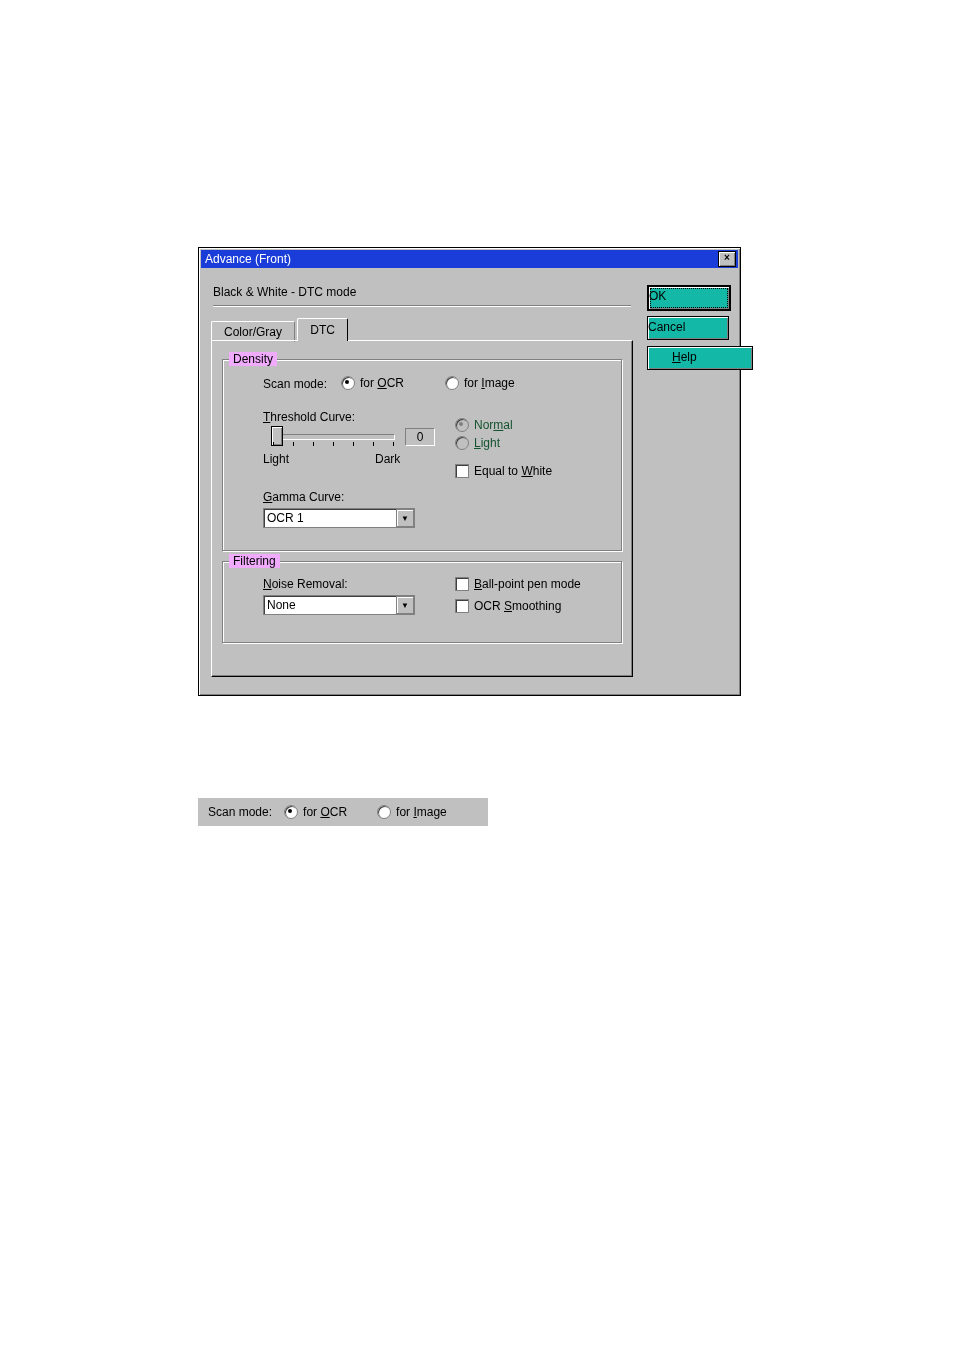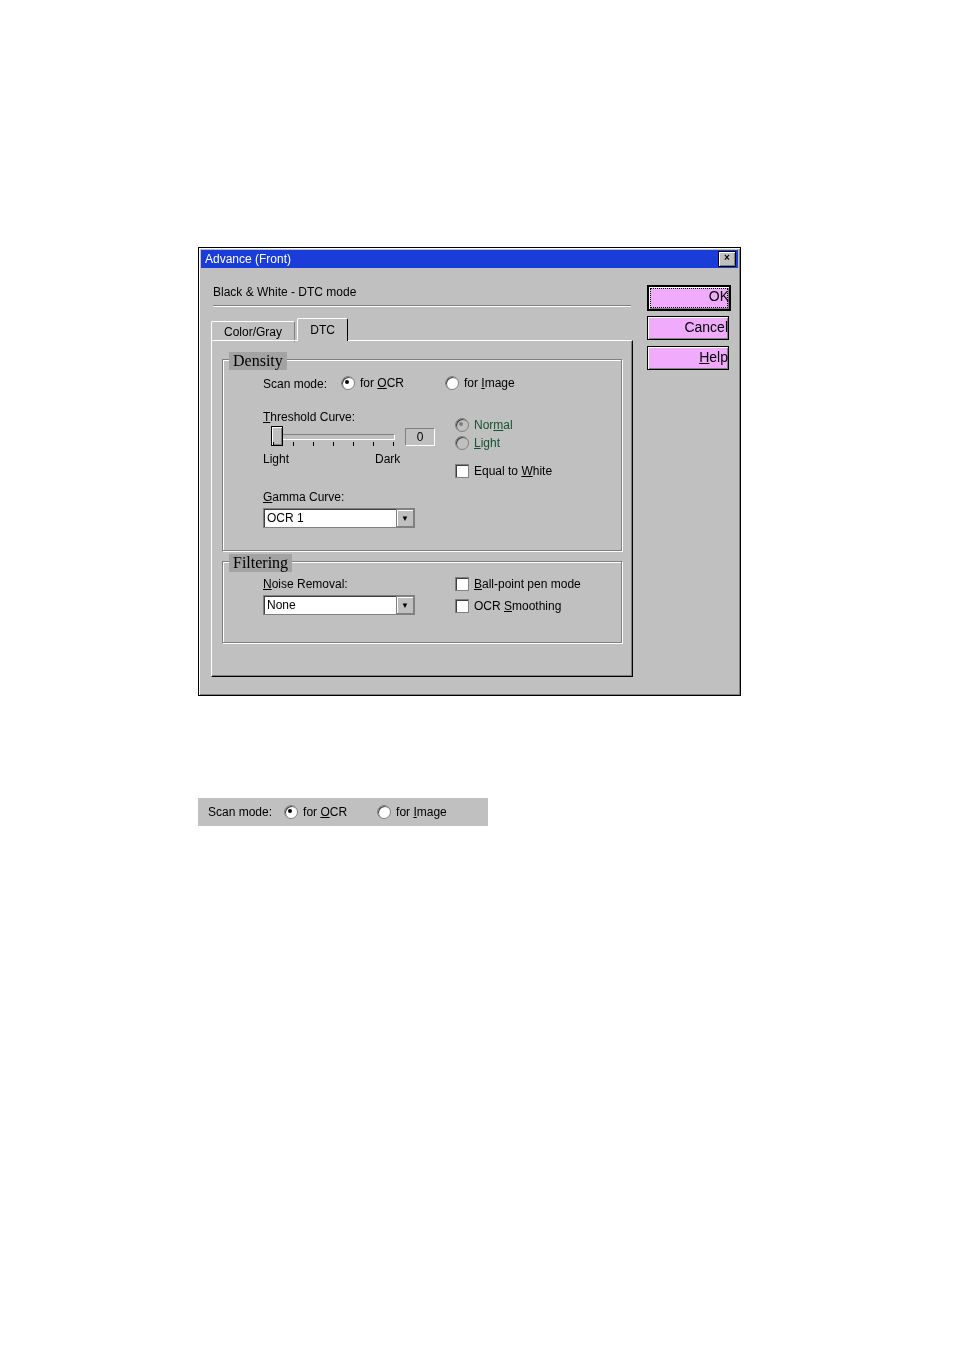--- a/index.html
+++ b/index.html
@@ -132,24 +132,23 @@
   
   .group {
     position: absolute;
     border: 1px solid #808080;
     box-shadow: 1px 1px 0 #fff inset, 1px 1px 0 #fff;
   }
   .group > .legend {
     position: absolute;
     top: -8px;
     left: 6px;
-    background: #a3a3a3;
+    background: #f0abfc;
     padding: 0 4px;
-    font-size: 16px;
-    font-family: Liberation Serif, serif;
+    font-size: 12px;
   }
   .group.density {
     left: 10px;
     top: 18px;
     width: 398px;
     height: 190px;
   }
   .group.filtering {
     left: 10px;
     top: 220px;
@@ -260,26 +259,26 @@
     align-items: center; justify-content: center;
     font-size: 8px;
     margin: 0;
   }
 
   
   .btn {
     position: absolute;
     width: 80px;
     height: 22px;
-    background: #f0abfc;
+    background: #14b8a6;
     border: 1px solid #000;
     box-shadow: inset 1px 1px 0 #fff, inset -1px -1px 0 #808080;
-    text-align: right;
+    text-align: left;
     line-height: 20px;
-    font-size: 14px;
+    font-size: 12px;
   }
   .btn.default { outline: 1px dotted #000; outline-offset: -4px; border: 2px solid #000; line-height: 18px; }
 
   .underline { text-decoration: underline; }
 
   
   .snippet {
     position: absolute;
     left: 198px;
     top: 750px;
@@ -386,21 +385,21 @@
           <div class="check" style="left:232px; top:37px;">
             <div class="box"></div>
             <span>OCR <span class="underline">S</span>moothing</span>
           </div>
         </div>
 
       </div>
 
       <div class="btn default" style="left:446px; top:15px;">OK</div>
       <div class="btn" style="left:446px; top:46px;">Cancel</div>
-      <div class="btn" style="left:446px; top:76px;"><span class="underline">H</span>elp</div>
+      <div class="btn" style="left:446px; top:76px;padding-left:24px;"><span class="underline">H</span>elp</div>
 
     </div>
   </div>
 
   <div class="snippet">
     <span style="margin-left:10px;">Scan mode:</span>
     <div class="radio checked" style="position:relative; margin-left:12px;">
       <div class="dot"></div>
       <span>for <span class="underline">O</span>CR</span>
     </div>

